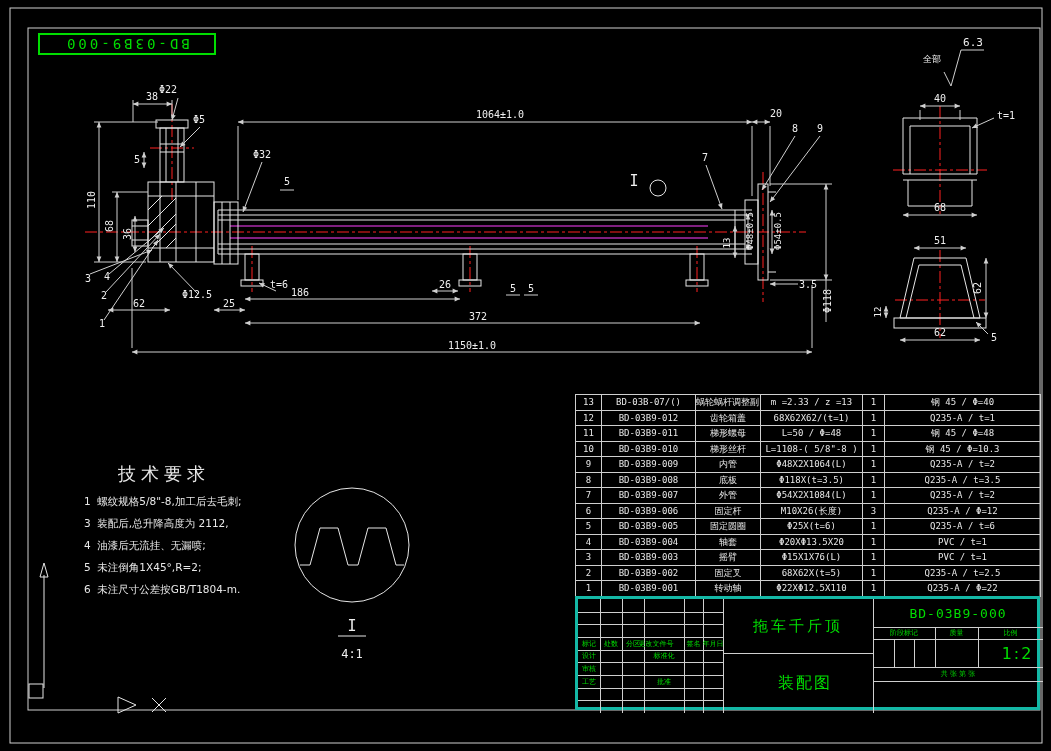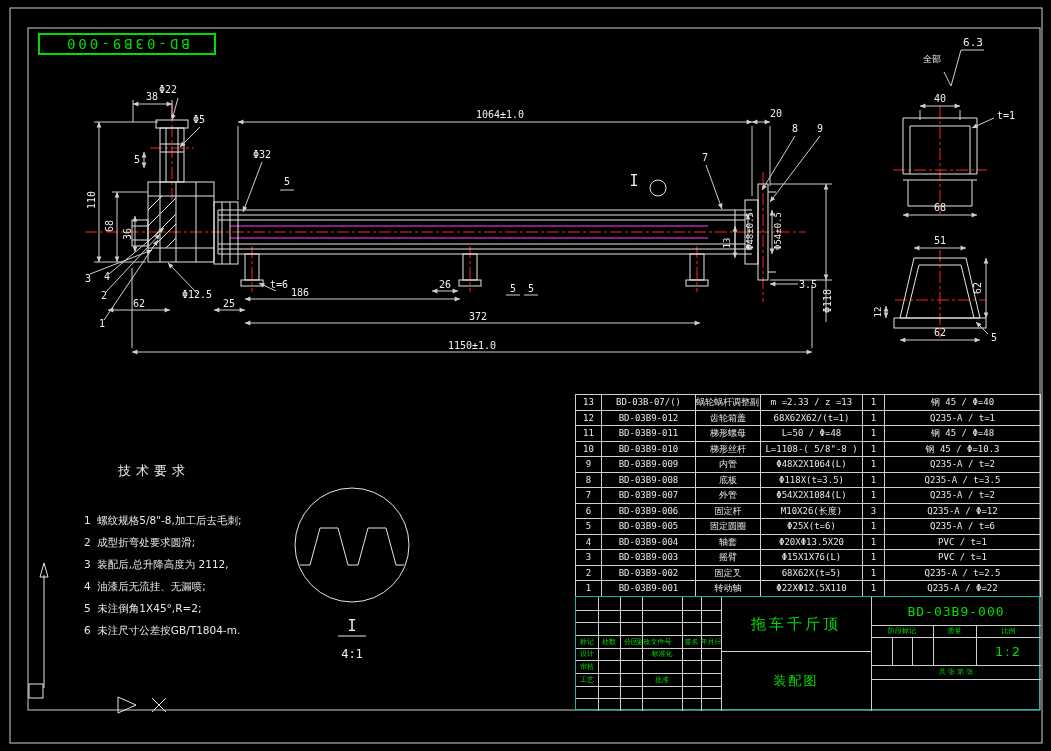--- a/index.html
+++ b/index.html
@@ -9,40 +9,40 @@
   .overlay{position:absolute;}
 
   
   #doc-label{left:38px;top:33px;width:178px;height:22px;border:2px solid #00dd00;
              display:flex;align-items:center;justify-content:center;box-sizing:border-box;}
   #doc-label span{color:#00dd00;font-size:14px;letter-spacing:3px;transform:rotate(180deg);
                   font-family:"DejaVu Sans Mono",monospace;}
 
   
   #tech{left:84px;top:462px;width:250px;color:#e8e8e8;}
-  #tech .tech-title{font-size:13px;letter-spacing:5px;margin:0 0 29px 34px;}
+  #tech .tech-title{font-size:18px;letter-spacing:5px;margin:0 0 4px 34px;}
   .tech-item{font-size:10.5px;line-height:22px;white-space:pre;}
 
   
   #bom{left:575px;top:394px;width:465px;height:202px;display:grid;
        grid-template-columns:26px 94px 65px 102px 22px 156px;
        grid-template-rows:repeat(13,15.5px);
        border-left:1px solid #cfcfcf;border-top:1px solid #cfcfcf;box-sizing:content-box;
        font-family:"DejaVu Sans Mono","DejaVu Sans",monospace;}
   .bom-cell{border-right:1px solid #cfcfcf;border-bottom:1px solid #cfcfcf;
             font-size:9px;line-height:15px;text-align:center;color:#e8e8e8;
             overflow:hidden;white-space:nowrap;}
 
   
-  #tb{left:575px;top:596px;width:465px;height:114px;border:1px solid #14b8a6;box-sizing:border-box;}
+  #tb{left:575px;top:596px;width:465px;height:114px;border:3px solid #14b8a6;box-sizing:border-box;}
   .tb-line{position:absolute;background:#cfcfcf;}
   .tb-cell{position:absolute;color:#00dd00;display:flex;align-items:center;justify-content:center;
            overflow:hidden;white-space:nowrap;}
   .tb-big{font-size:15px;letter-spacing:3px;}
-  .tb-mid{font-size:13px;letter-spacing:2px;}
+  .tb-mid{font-size:16px;letter-spacing:2px;margin-left:7px;}
   .tb-no{font-size:13px;font-family:"DejaVu Sans Mono",monospace;letter-spacing:1px;}
   .tb-sm{font-size:7px;}
 </style>
 </head>
 <body>
 
 <div id="stage">
 
 <svg width="1051" height="751" viewBox="0 0 1051 751">
   <defs>
@@ -290,21 +290,20 @@
 
 <div class="overlay" id="doc-label">
   <span>BD-03B9-000</span>
 </div>
 
 
 <div class="overlay" id="tech">
   <div class="tech-title">技术要求</div>
   <div>
         <div class="tech-item">1  螺纹规格5/8"-8,加工后去毛刺;</div>
-        <div class="tech-item">2  成型折弯处要求圆滑;</div>
         <div class="tech-item">3  装配后,总升降高度为 2112,</div>
         <div class="tech-item">4  油漆后无流挂、无漏喷;</div>
         <div class="tech-item">5  未注倒角1X45°,R=2;</div>
         <div class="tech-item">6  未注尺寸公差按GB/T1804-m.</div>
       </div>
 </div>
 
 
 <div class="overlay" id="bom">
   <div class="bom-cell">13</div>

